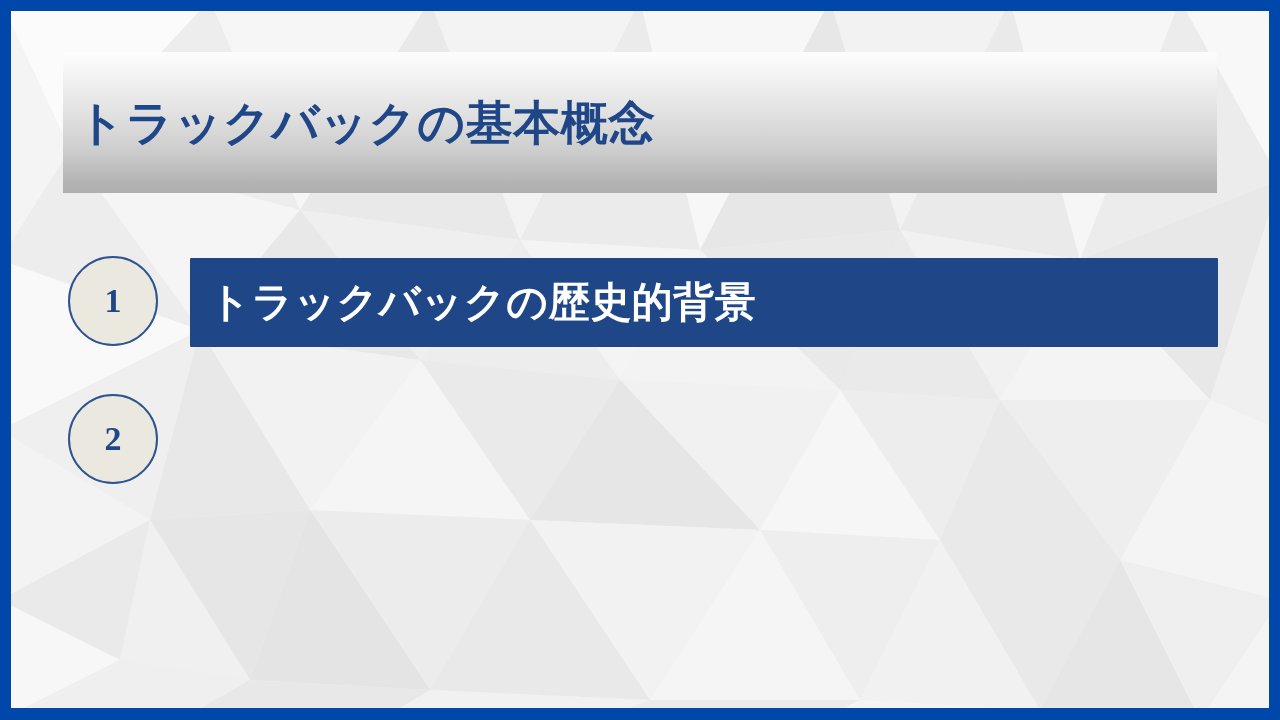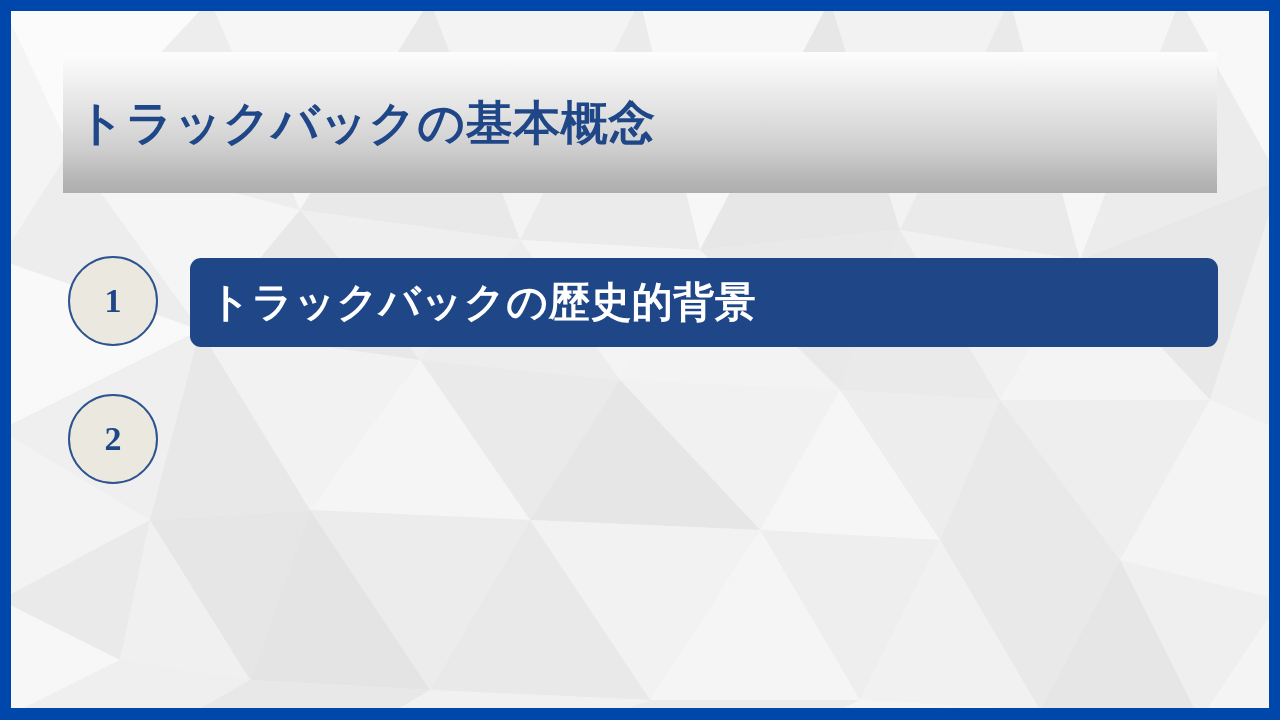--- a/index.html
+++ b/index.html
@@ -105,21 +105,21 @@
     font-family: "Liberation Serif", "DejaVu Serif", serif;
   }
 
   .item-bar {
     position: absolute;
     left: 127px;
     top: 8px;
     width: 1028px;
     height: 89px;
     background: #1F4788;
-    border-radius: 11px;
+    border-radius: 1px;
     box-sizing: border-box;
     display: flex;
     align-items: center;
   }
   .item-bar .item-label {
     color: #ffffff;
     font-size: 41px;
     font-weight: bold;
     margin-left: 19px;
     white-space: nowrap;

